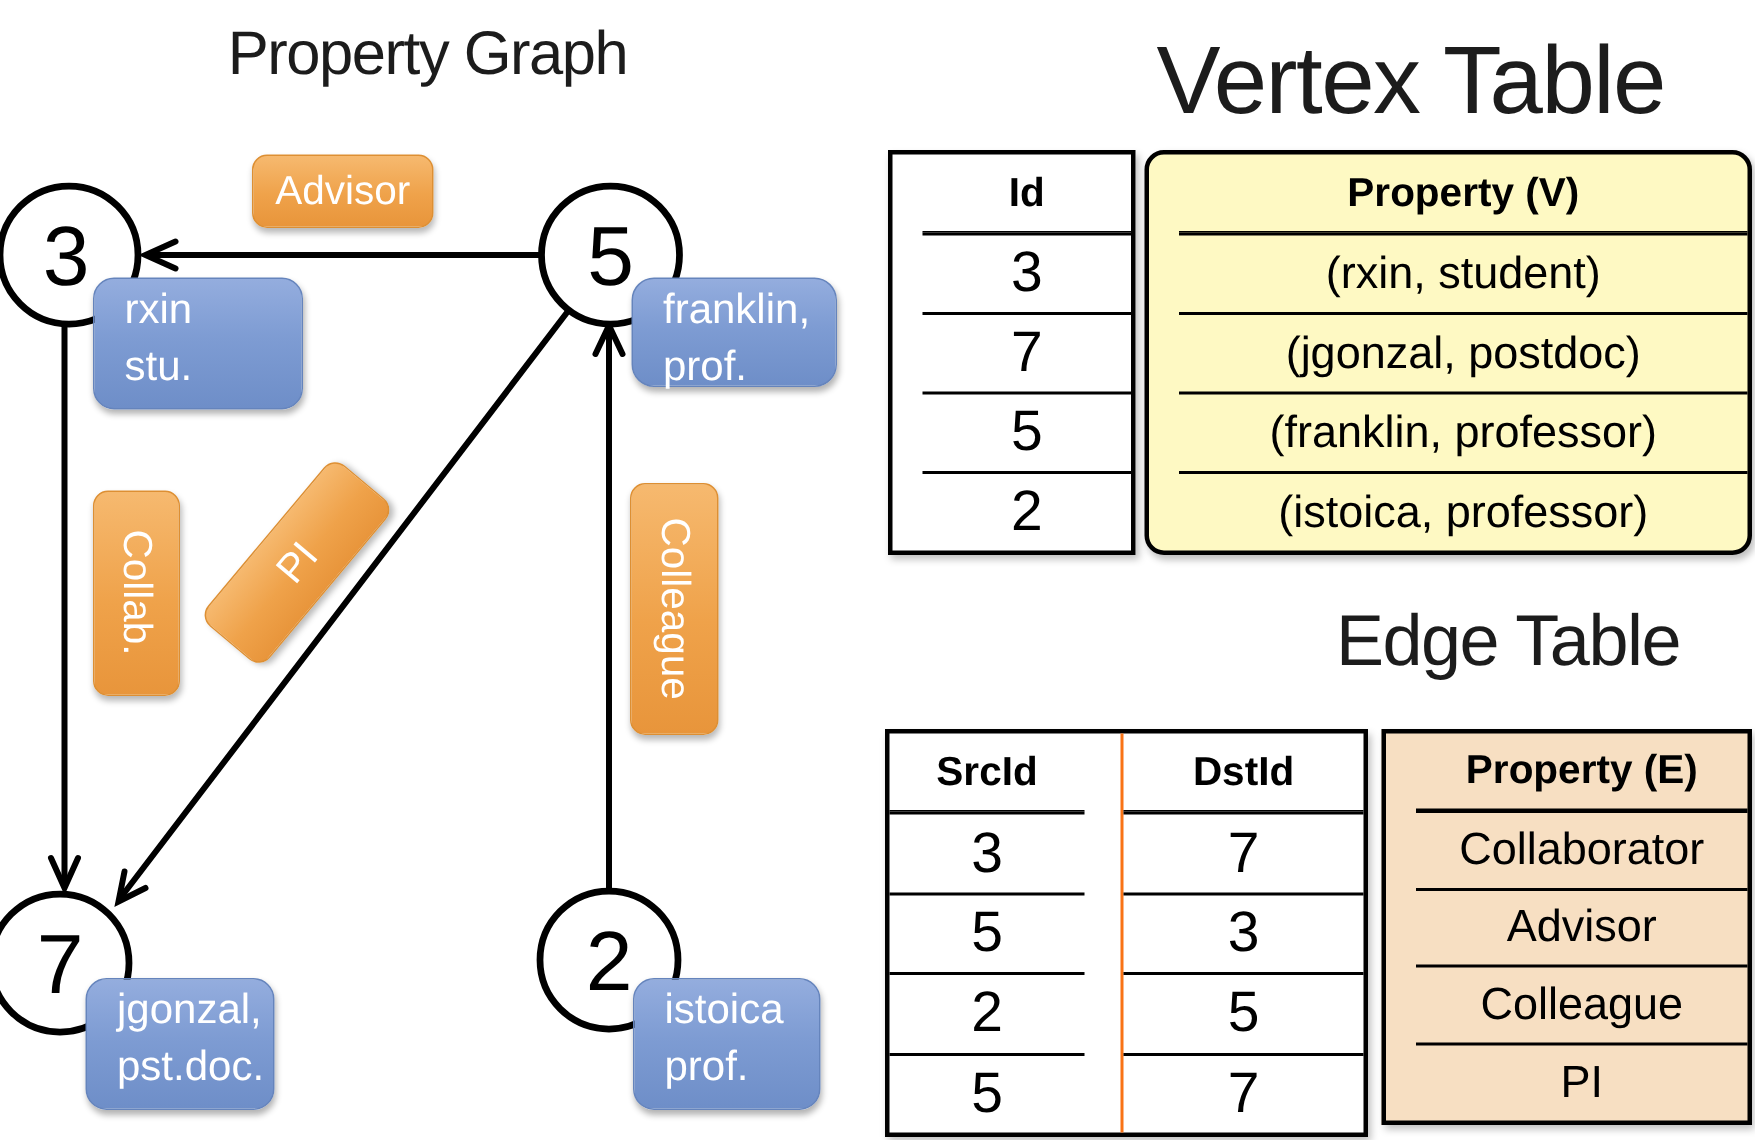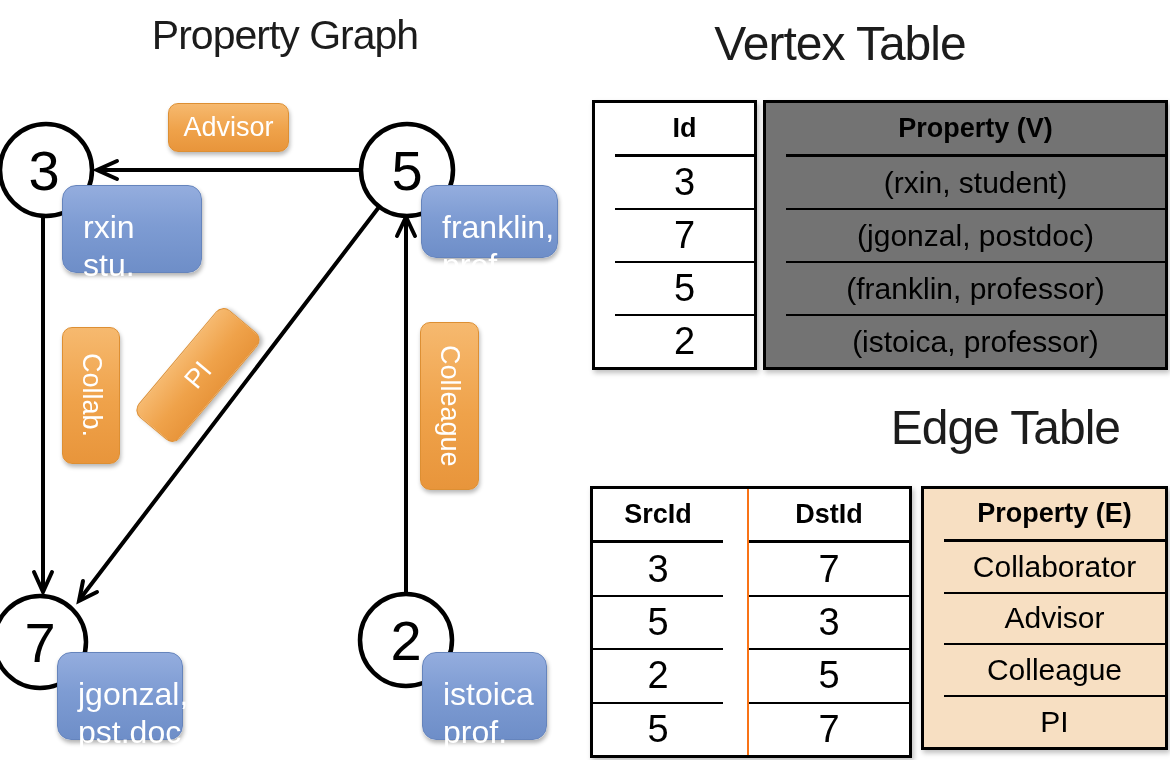--- a/index.html
+++ b/index.html
@@ -5,21 +5,21 @@
   html,body{margin:0;padding:0;background:#fff;}
   #canvas{
     position:relative;width:1170px;height:760px;background:#fff;overflow:hidden;
     font-family:"Liberation Sans","DejaVu Sans",sans-serif;color:#000;
   }
   .title{
     position:absolute;text-align:center;color:#1c1c1c;
     letter-spacing:-1px;white-space:nowrap;
   }
   #t-graph{left:30px;top:12px;width:510px;font-size:41px;}
-  #t-vertex{left:570px;top:16px;width:540px;font-size:48px;}
+  #t-vertex{left:570px;top:16px;width:540px;font-size:64px;text-align:right;}
   #t-edge{left:560px;top:400px;width:560px;font-size:48px;text-align:right;}
 
   
   .epill{
     position:absolute;display:flex;align-items:center;justify-content:center;
     background:linear-gradient(180deg,#F6B96F 0%,#EFA24A 55%,#E8953B 100%);
     border:1px solid #DD8F33;border-radius:10px;
     box-shadow:1px 3px 4px rgba(0,0,0,0.28);
     color:#fff;font-size:27px;
   }
@@ -28,43 +28,43 @@
   #lbl-collab{left:62px;top:327px;width:56px;height:135px;}
   #lbl-colleague{left:420px;top:322px;width:57px;height:166px;}
   #lbl-pi{left:128px;top:348px;width:138px;height:52px;transform:rotate(-50deg);}
 
   
   .nbox{
     position:absolute;
     background:linear-gradient(180deg,#94ADDE 0%,#7E9CD3 45%,#6E8EC8 100%);
     border:1px solid #6584BC;border-radius:14px;
     box-shadow:1px 3px 4px rgba(0,0,0,0.3);
-    color:#fff;font-size:32px;line-height:38px;
-    padding:22px 0 0 20px;box-sizing:border-box;
+    color:#fff;font-size:28px;line-height:38px;
+    padding:1px 0 0 20px;box-sizing:border-box;
   }
   #nb-rxin{left:62px;top:185px;width:140px;height:88px;}
   #nb-franklin{left:421px;top:185px;width:137px;height:73px;border-radius:15px;}
   #nb-jgonzal{left:57px;top:652px;width:126px;height:88px;}
   #nb-istoica{left:422px;top:652px;width:125px;height:88px;}
 
   
   .tbox{
     position:absolute;background:#fff;border:3px solid #000;box-sizing:border-box;
     display:flex;flex-direction:column;
     box-shadow:2px 3px 5px rgba(0,0,0,0.25);
     padding-left:20px;
   }
   .tbox .cell{
     flex:1;display:flex;align-items:center;justify-content:center;
     border-top:2px solid #000;font-size:30px;white-space:nowrap;
   }
   .tbox .cell:first-child{border-top:none;}
   .tbox .cell.hdr{font-weight:bold;font-size:27px;border-bottom:1px solid #000;}
   .tbox .cell.num{font-size:38px;}
-  .bluecol{background:#737373;}
+  .bluecol{background:#fef9c3;border-radius:13px;}
   .orangecol{background:#F7DFC2;}
   #vt-id{left:592px;top:100px;width:165px;height:270px;}
   #vt-prop{left:763px;top:100px;width:405px;height:270px;}
   #et-ids{left:590px;top:486px;width:322px;height:272px;flex-direction:row;padding:0;gap:24px;}
   #et-ids .idcol{display:flex;flex-direction:column;height:100%;box-sizing:border-box;}
   #et-ids .idcol.c1{width:130px;}
   #et-ids .idcol.c2{flex:1;border-left:2px solid #f97316;}
   #et-prop{left:921px;top:486px;width:247px;height:264px;}
 
   svg text{font-family:"Liberation Sans","DejaVu Sans",sans-serif;}

